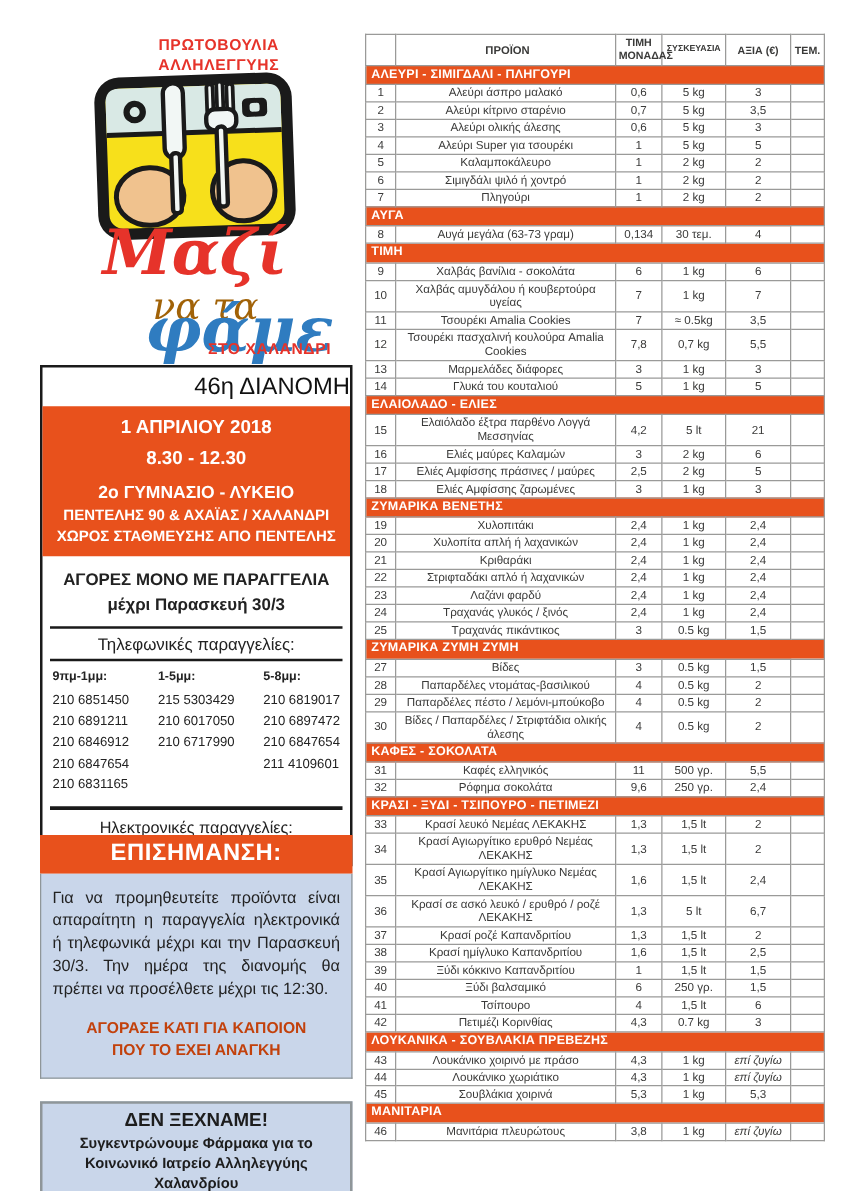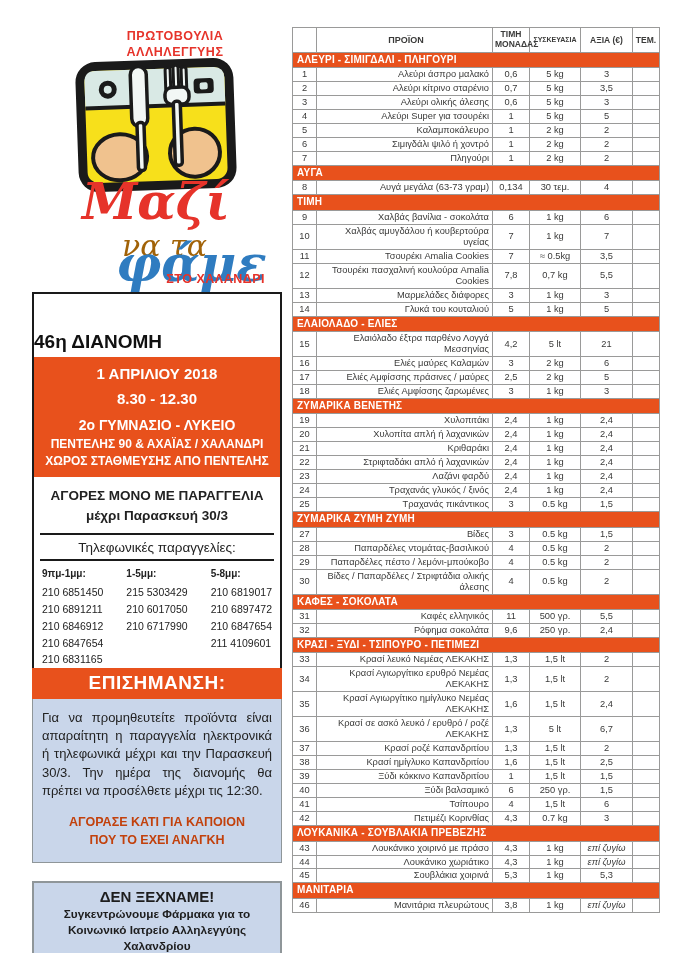--- a/index.html
+++ b/index.html
@@ -20,22 +20,22 @@
   .logo-nata { position:absolute; left:44px; top:206px; font-family:"DejaVu Serif", serif;
     font-style:italic; font-size:30px; color:#a16207;margin-left:48px; }
   .logo-fame { position:absolute; left:86px; top:212px; font-family:"DejaVu Serif", serif;
     font-style:italic; font-weight:bold; font-size:50px; color:#2f7cc0;text-align:right; }
   .logo-sto { position:absolute; left:90px; top:250px; width:145px; text-align:right;
     color:#e6332a; font-weight:bold; font-size:12.5px; letter-spacing:.5px; }
 
   
   .info-box { position:absolute; left:32px; top:292px; width:250px;
     border:2px solid #1a1a1a; background:#fff; }
-  .dist-title { text-align:left; font-weight:bold; font-size:19px; color:#111;
-    padding:5px 0 4px;margin-top:32px; }
+  .dist-title { text-align:right; font-weight:normal; font-size:19px; color:#111;
+    padding:5px 0 4px; }
   .dist-orange { background:#e8511c; color:#fff; text-align:center; font-weight:bold;
     padding:8px 4px 9px; }
   .d-date { font-size:15px; margin-bottom:8px; }
   .d-time { font-size:15px; margin-bottom:10px; }
   .d-loc1 { font-size:14px; margin-bottom:4px; }
   .d-loc2 { font-size:12px; margin-bottom:3px; }
   .d-loc3 { font-size:12px; }
   .order-note { text-align:center; font-weight:bold; font-size:13.5px; line-height:1.45;
     padding:9px 2px 8px; color:#222; }
   .hline { border-top:2px solid #1a1a1a; margin:0 6px; }
@@ -71,21 +71,21 @@
   table.price td, table.price th { border:1px solid #9a9a99; }
   th { font-size:8.5px; color:#3a3a39; vertical-align:middle; padding:2px 2px; }
   th.h-product { text-align:center; padding-left:5px; font-size:9px; }
   th.h-price { font-size:8.5px; line-height:1.15; }
   th.h-pack { font-size:7px; }
   tr.section-row td { background:#e8511c; color:#fff; font-weight:bold; font-size:10px;
     padding:1px 0 2px 4px; line-height:1.15; letter-spacing:.2px; }
   tr.item-row td { font-size:9.3px; line-height:1.18; padding:1px 3px; color:#3a3a39;
     vertical-align:middle; }
   td.col-no { text-align:center; padding:1px 1px; }
-  td.col-product { text-align:right; padding-left:5px; }
+  td.col-product { text-align:center; padding-left:5px; }
   td.col-num { text-align:center; }
   td.small { font-size:8px; }
   td.note { font-size:7.8px; font-style:italic; }
   td.col-qty { background:#fff; }
 </style>
 </head>
 <body>
 
 <div class="page">
 

